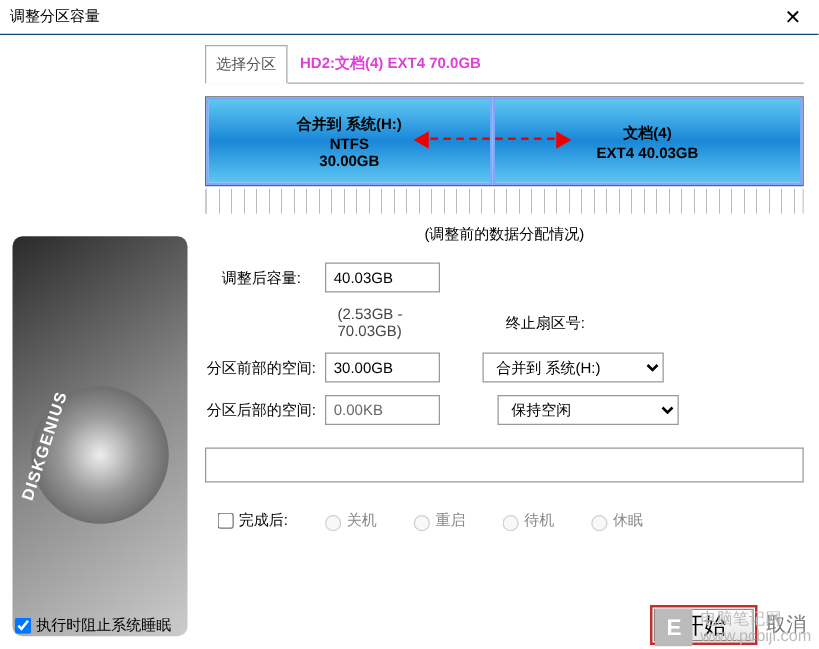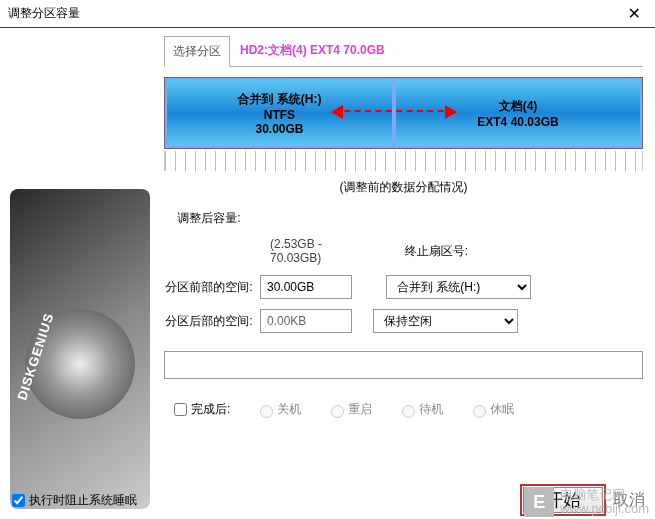--- a/index.html
+++ b/index.html
@@ -84,20 +84,21 @@
         <span>文档(4)</span>
         <span>EXT4 40.03GB</span>
       </div>
     </div>
     <div class="ticks"></div>
 
     <div class="caption">(调整前的数据分配情况)</div>
 
     <div class="form-row">
       <label>调整后容量:</label>
+      <input value="40.03GB" style="">
     </div>
     <div class="form-row">
       <label></label>
       <span class="hint" style="width:92px;text-align:left;">(2.53GB - 70.03GB)</span>
       <div class="right-col" style="margin-left:28px;">
         <label>终止扇区号:</label>
       </div>
     </div>
 
     <div class="form-row">
@@ -105,21 +106,21 @@
       <input value="30.00GB" style="">
       <div class="right-col" style="margin-left:28px;">
         <select>
           <option>合并到 系统(H:)</option>
         </select>
       </div>
     </div>
     <div class="form-row">
       <label>分区后部的空间:</label>
       <input readonly="" value="0.00KB" style="">
-      <div class="right-col" style="margin-left:15px;">
+      <div class="right-col" style="margin-left:40px;">
         <select>
           <option>保持空闲</option>
         </select>
       </div>
     </div>
 
     <div class="progress-box"></div>
 
     <div class="after-row">
       <div class="cb">

